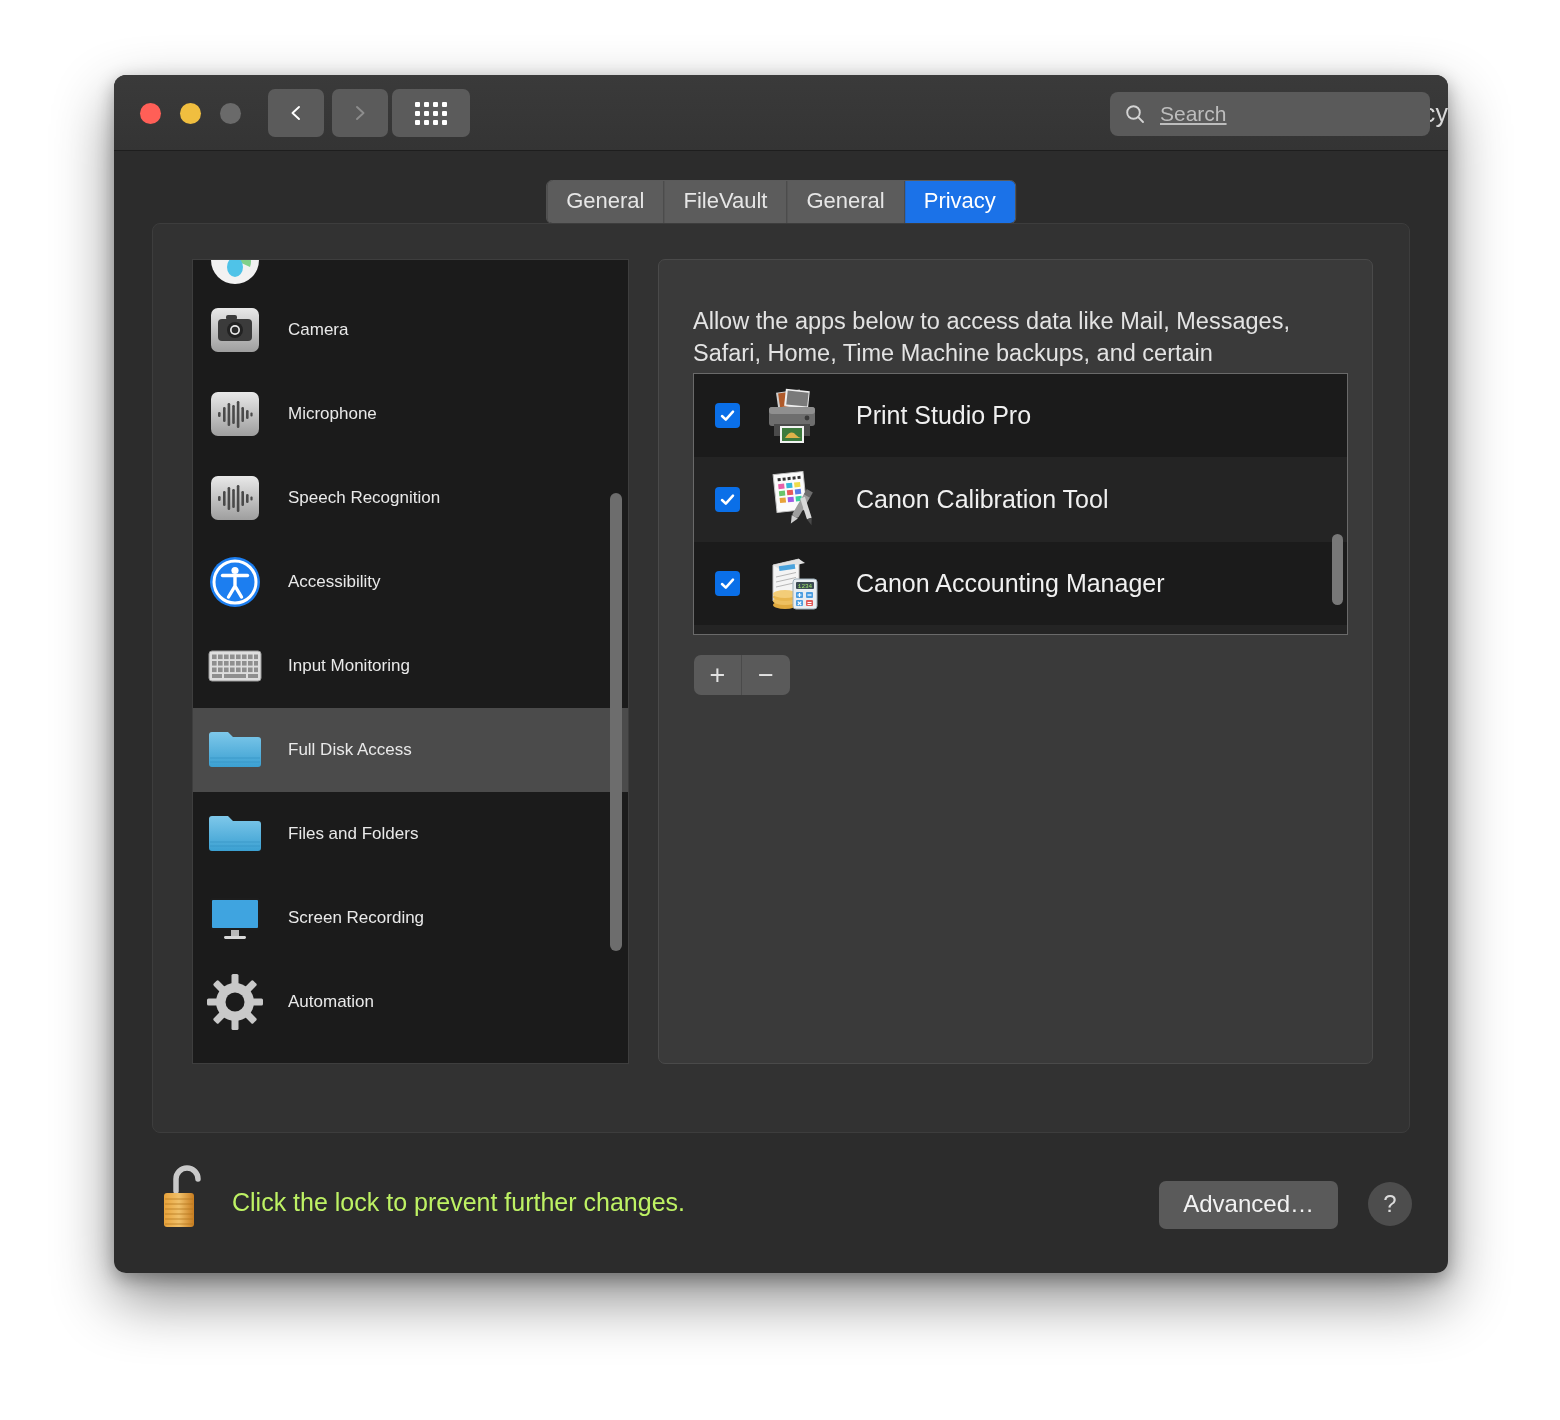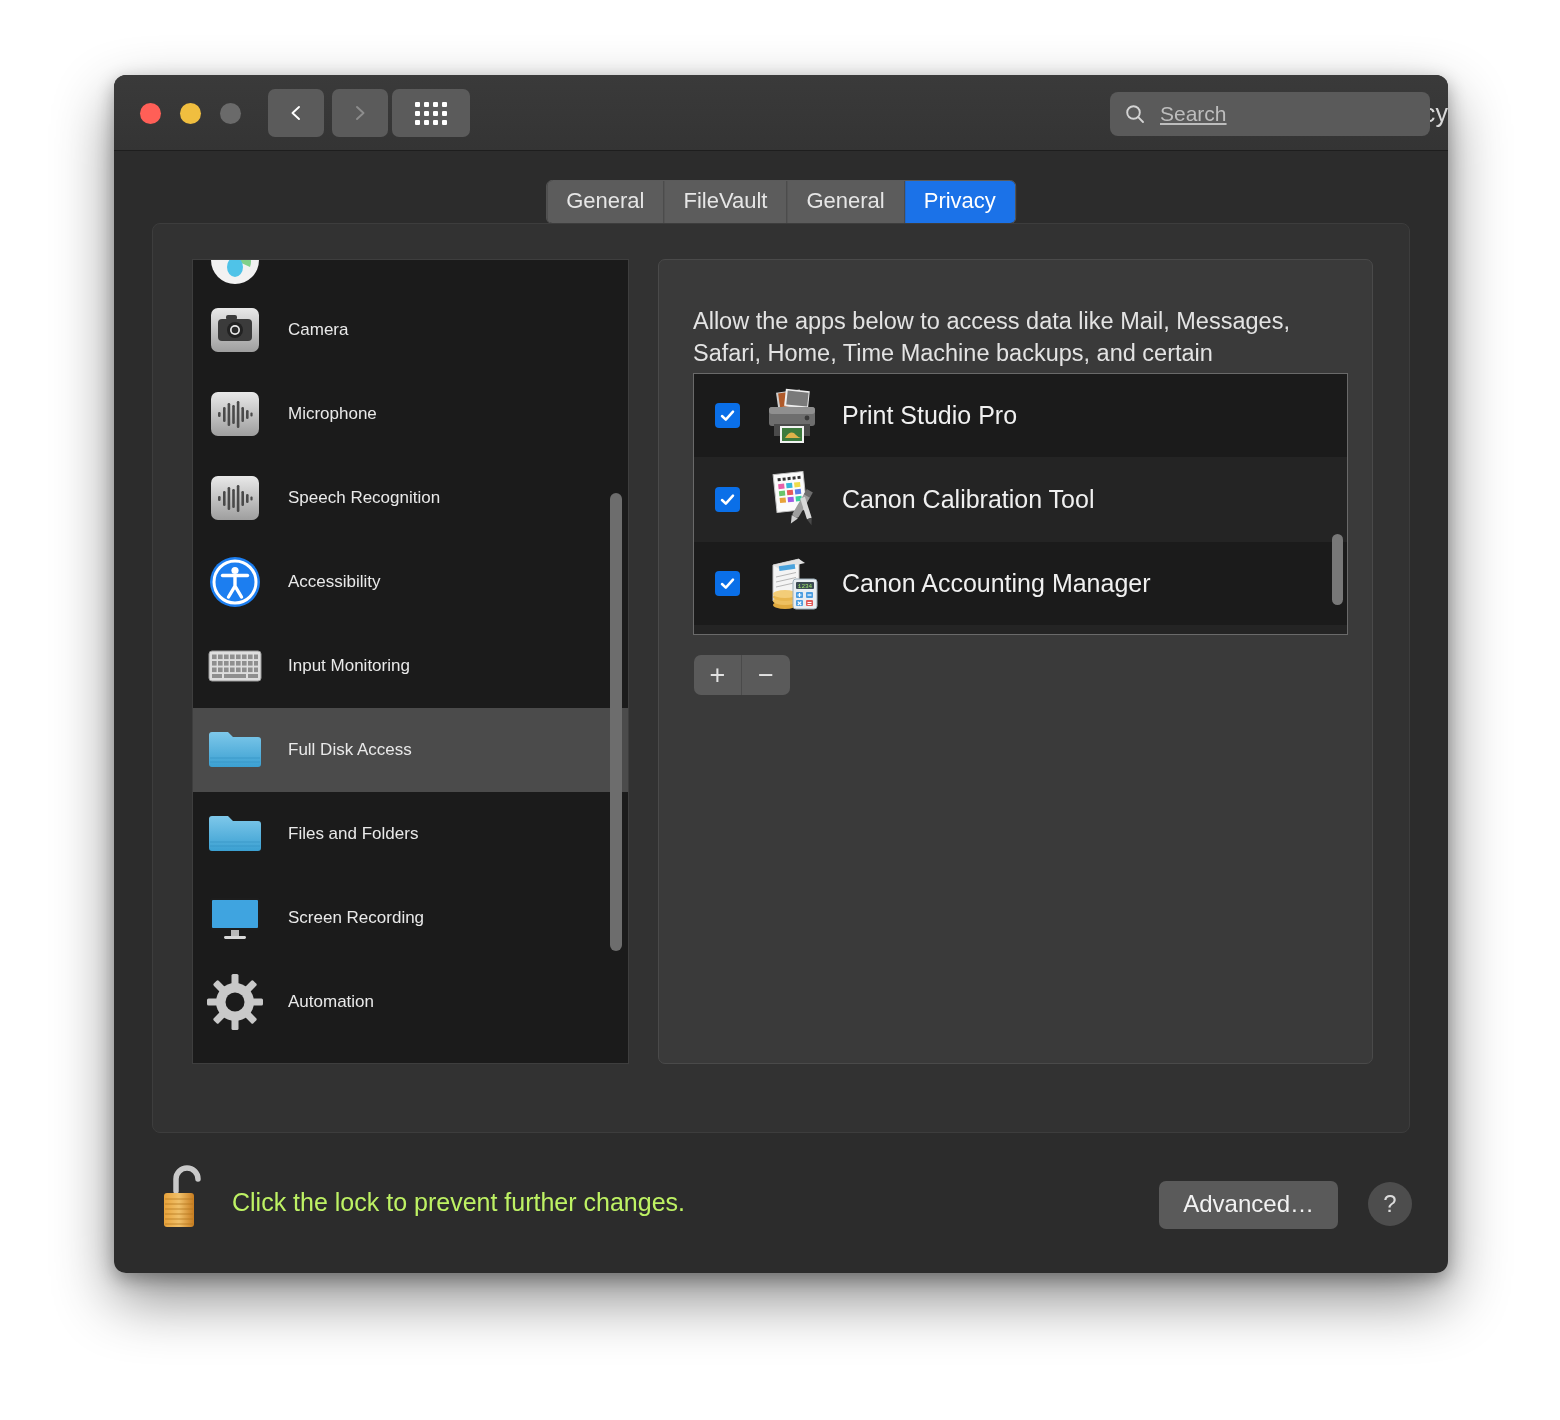--- a/index.html
+++ b/index.html
@@ -161,21 +161,21 @@
   }
   .app-row.alt { background: #242424; }
   .cb {
     width: 25px; height: 25px; flex: 0 0 auto;
     background: #0a6fe8;
     border-radius: 4px;
     display: flex; align-items: center; justify-content: center;
   }
   .cb svg { display: block; }
   .app-icon { width: 62px; height: 62px; margin-left: 21px; flex: 0 0 auto; }
-  .app-name { margin-left: 19px; color: #f0f0f0; font-size: 25px; text-align: center; }
+  .app-name { margin-left: 33px; color: #f0f0f0; font-size: 25px; text-align: center; }
 
   .al-scrollbar { position: absolute; right: 4px; top: 4px; width: 11px; bottom: 4px; }
   .al-thumb { position: absolute; left: 0; width: 11px; background: #787878; border-radius: 6px; }
 
   .pm-group {
     position: absolute; left: 35px; top: 395px;
     display: flex;
     background: #5a5a5a;
     border-radius: 7px;
     overflow: hidden;

